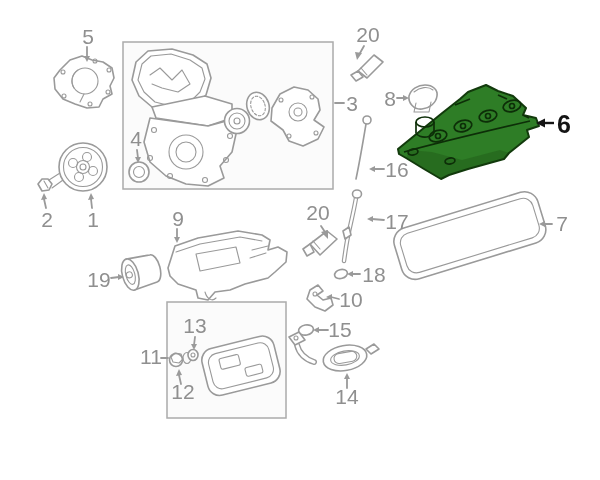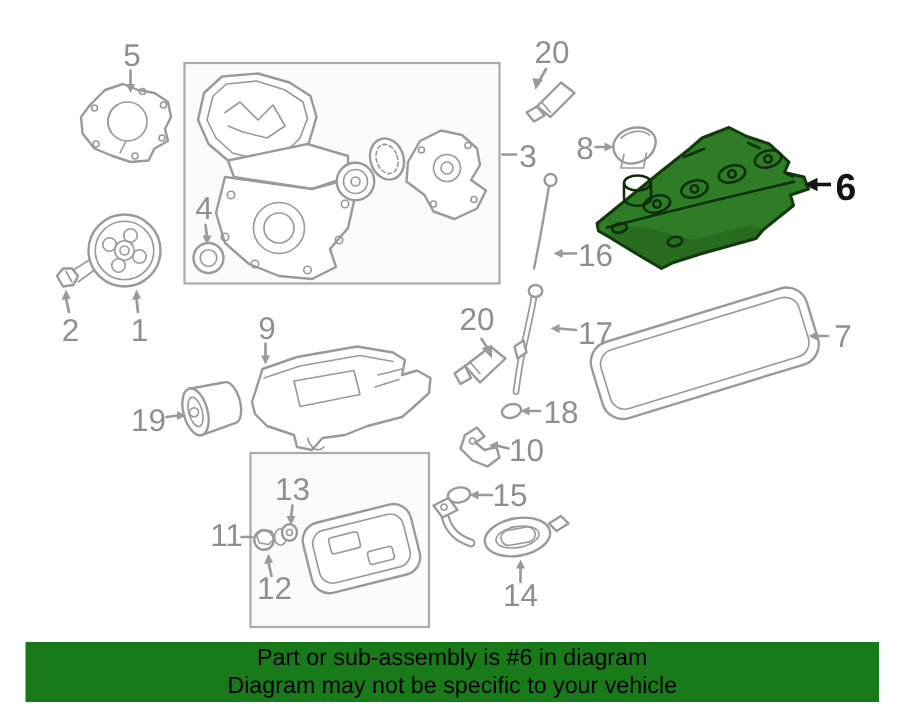--- a/index.html
+++ b/index.html
@@ -280,17 +280,13 @@
     <text class="callout" x="99" y="287">19</text>
     <text class="callout" x="195" y="333">13</text>
     <text class="callout" x="151" y="364">11</text>
     <text class="callout" x="183" y="399">12</text>
     <text class="callout" x="318" y="220">20</text>
     <text class="callout" x="562" y="231">7</text>
     <text class="callout-black" x="564" y="133">6</text>
   </g>
 </svg>
 
-  <div class="banner">
-    <div>Part or sub-assembly is #6 in diagram</div>
-    <div>Diagram may not be specific to your vehicle</div>
-  </div>
 </div>
 
 </body></html>

